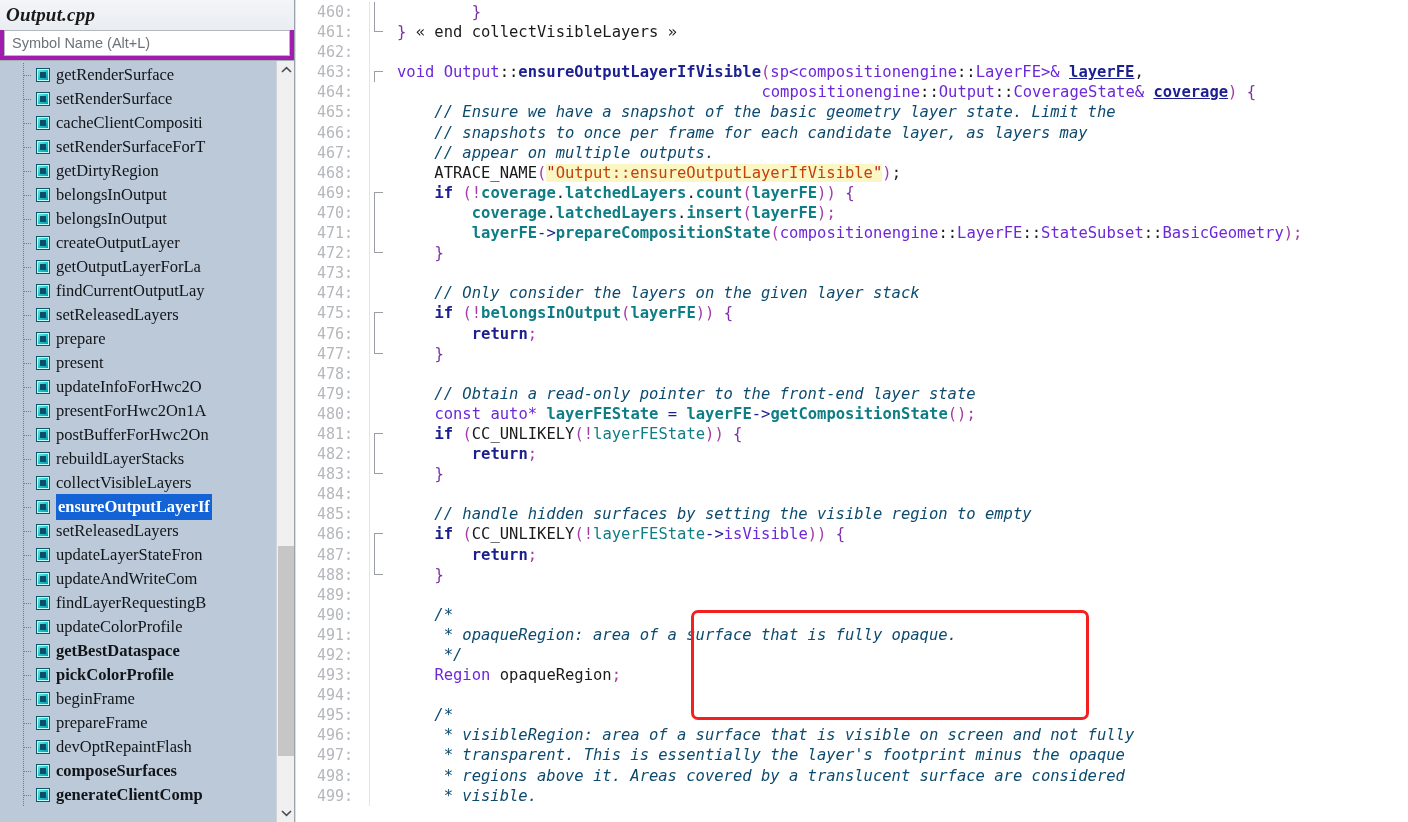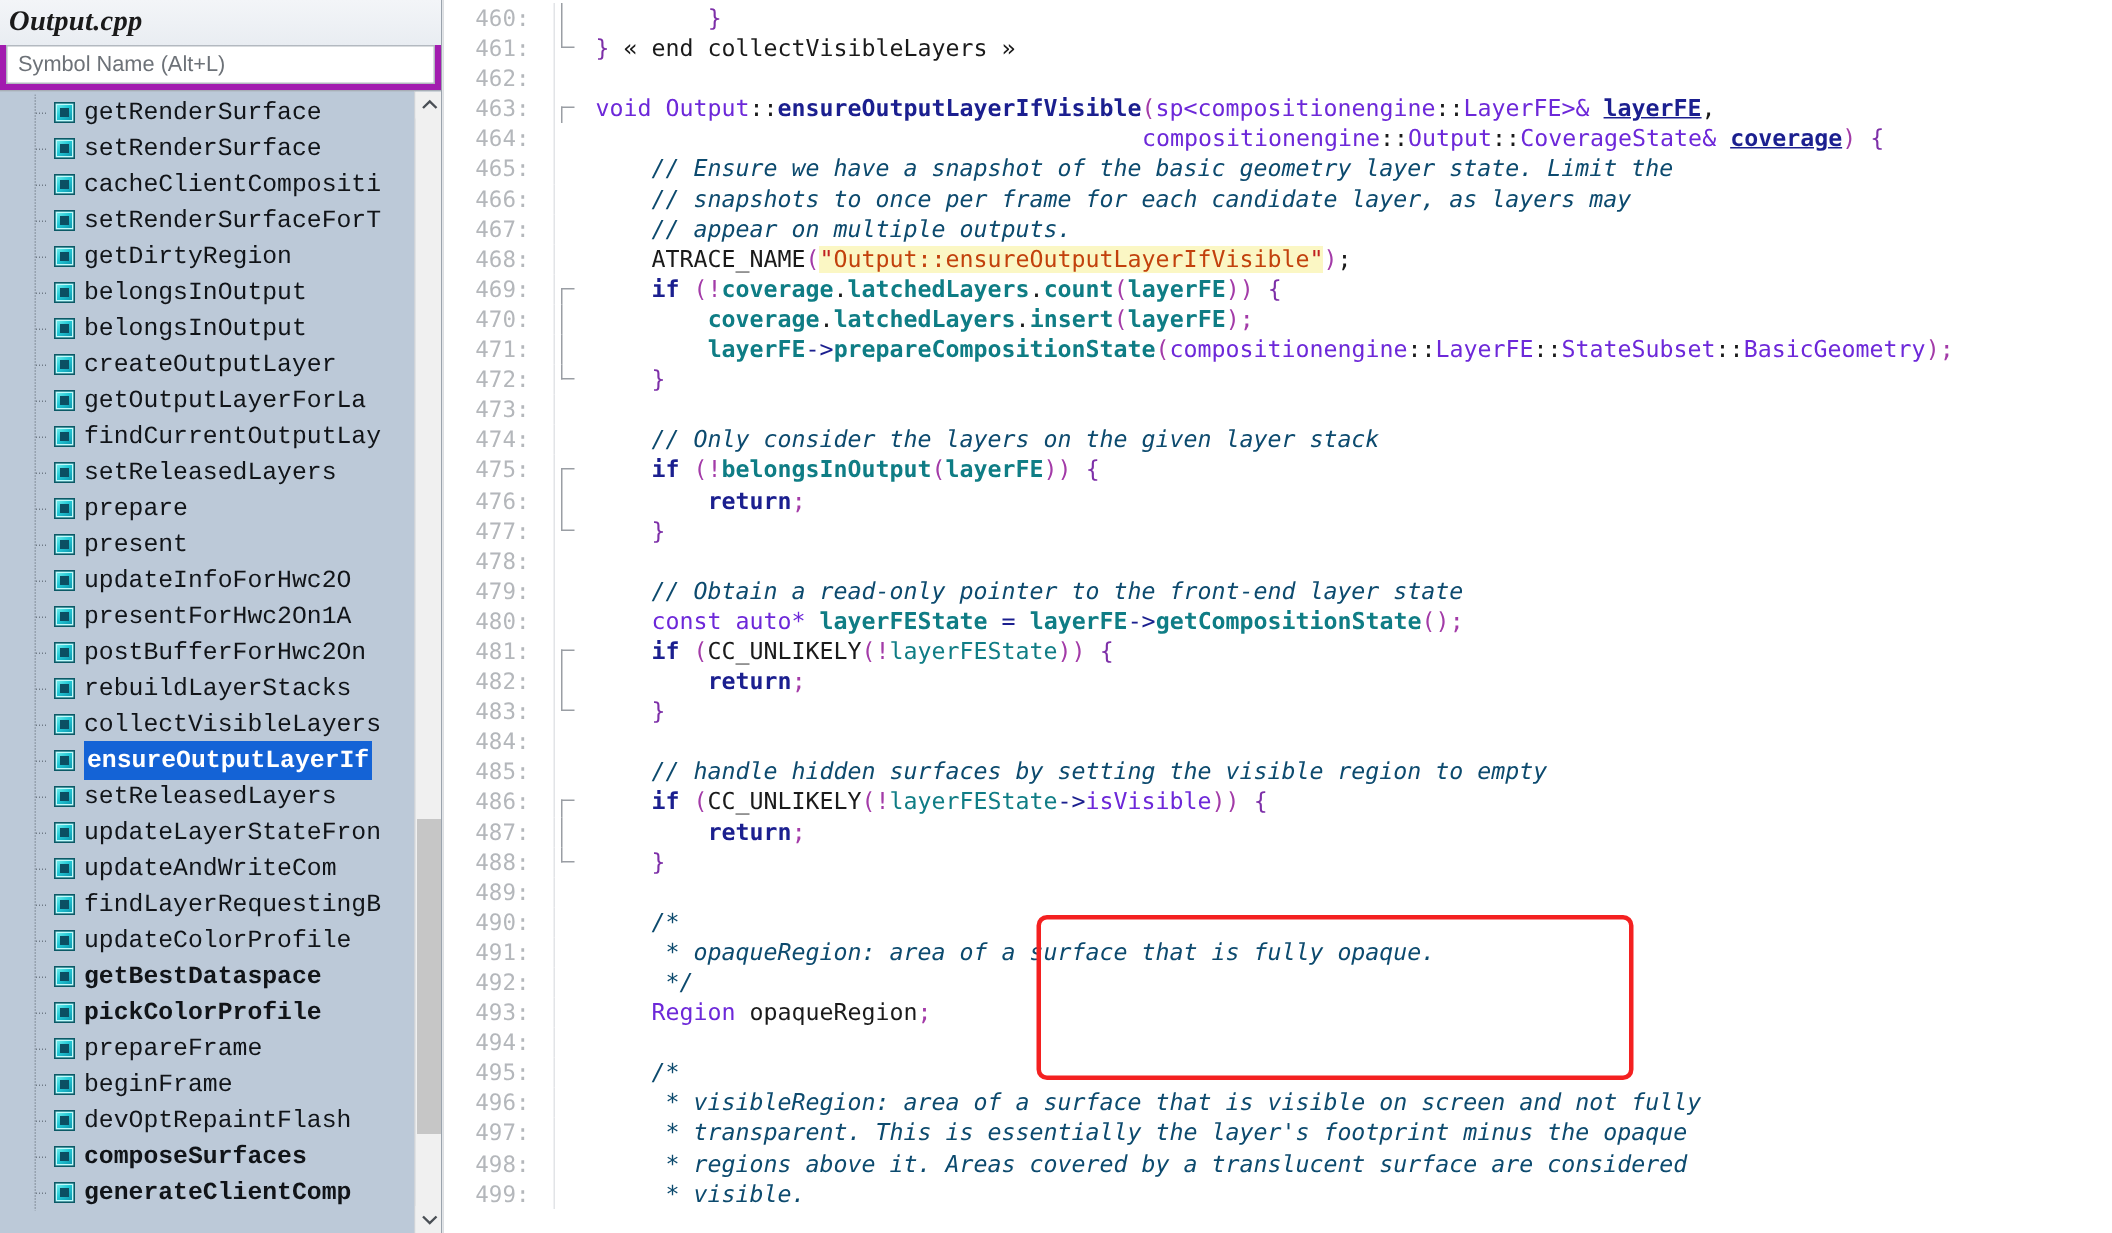--- a/index.html
+++ b/index.html
@@ -84,21 +84,21 @@
     background:linear-gradient(135deg,#7ff2ef 0%,#22c9d6 45%,#0a8fa8 100%);
     box-shadow:inset 0 0 0 1px #bffcfb;
     position:relative;
     box-sizing:border-box;
   }
   .sym-icon i{
     position:absolute;left:3px;top:3px;width:6px;height:6px;
     background:#0b4f63;display:block;
   }
   .tree-label{
-    font-family:Liberation Mono, monospace;
+    font-family:Liberation Serif, serif;
     font-size:16.5px;color:#111418;
     line-height:24px;
   }
   .tree-row.bold .tree-label{font-weight:bold;}
   .tree-row.selected .tree-label{
     background:#1463d6;color:#ffffff;font-weight:bold;
     padding:1px 2px 1px 2px;
   }
 
   
@@ -369,27 +369,27 @@
           <div class="tree-row bold">
             <span class="sym-icon">
               <i></i>
             </span>
             <span class="tree-label">pickColorProfile</span>
           </div>
           <div class="tree-row">
             <span class="sym-icon">
               <i></i>
             </span>
+            <span class="tree-label">beginFrame</span>
+          </div>
+          <div class="tree-row">
+            <span class="sym-icon">
+              <i></i>
+            </span>
             <span class="tree-label">prepareFrame</span>
-          </div>
-          <div class="tree-row">
-            <span class="sym-icon">
-              <i></i>
-            </span>
-            <span class="tree-label">beginFrame</span>
           </div>
           <div class="tree-row">
             <span class="sym-icon">
               <i></i>
             </span>
             <span class="tree-label">devOptRepaintFlash</span>
           </div>
           <div class="tree-row bold">
             <span class="sym-icon">
               <i></i>

